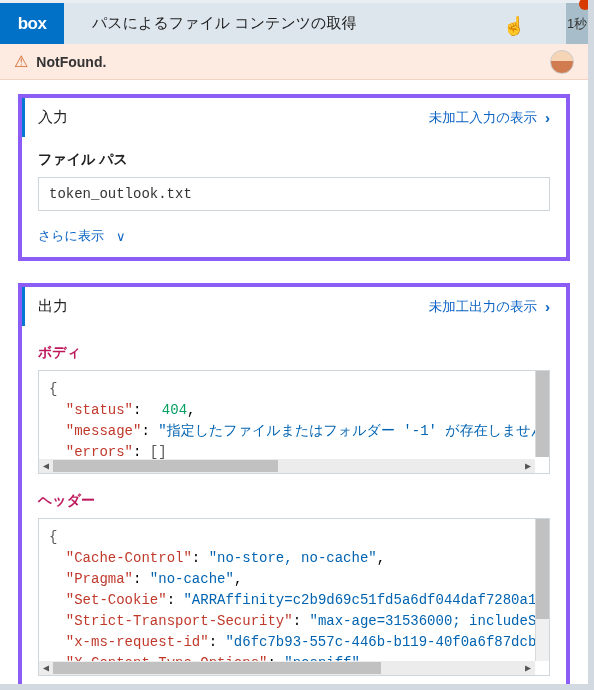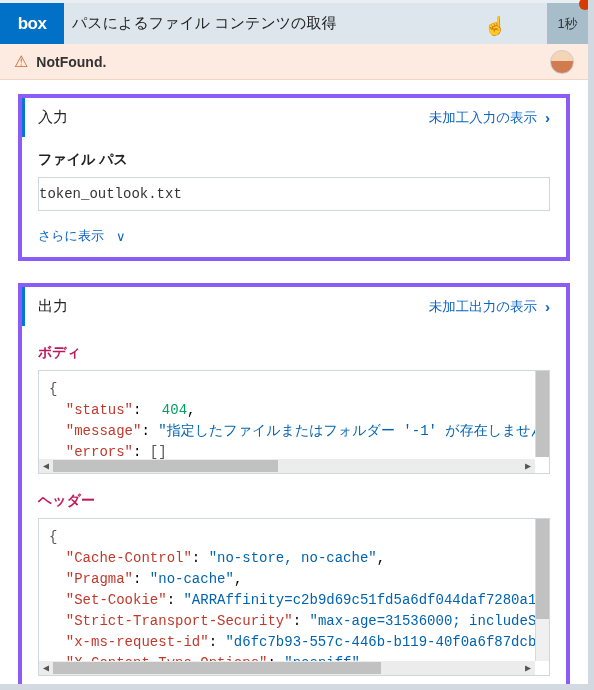--- a/index.html
+++ b/index.html
@@ -29,34 +29,34 @@
     align-items: center;
     justify-content: center;
     font-weight: 700;
     font-size: 17px;
     letter-spacing: -0.5px;
   }
   .title {
     flex: 1;
     display: flex;
     align-items: center;
-    padding-left: 8px;
+    padding-left: 28px;
     font-size: 15px;
     color: #222;
     position: relative;
   }
   .cursor {
     position: absolute;
     right: 40px;
     top: 12px;
     font-size: 18px;
     pointer-events: none;
   }
   .timing {
-    width: 41px;
+    width: 22px;
     background: #a8bdca;
     color: #333;
     display: flex;
     align-items: center;
     justify-content: center;
     font-size: 13px;
     position: relative;
   }
   .badge-dot {
     position: absolute;
@@ -104,21 +104,21 @@
     display: flex;
     align-items: center;
     gap: 8px;
     cursor: pointer;
   }
   .chev { color: #0b63c4; font-weight: 800; font-size: 15px; }
   .field-label { font-size: 14px; font-weight: 600; color: #222; margin-bottom: 8px; }
   .text-input {
     width: 100%;
     border: 1px solid #cfd6dc;
-    padding: 8px 0;
+    padding: 8px 10px;
     font-family: "Courier New", monospace;
     font-size: 14px;
     color: #333;
   }
   .show-more {
     color: #0b63c4;
     font-size: 13px;
     margin-top: 16px;
     display: flex;
     align-items: center;

